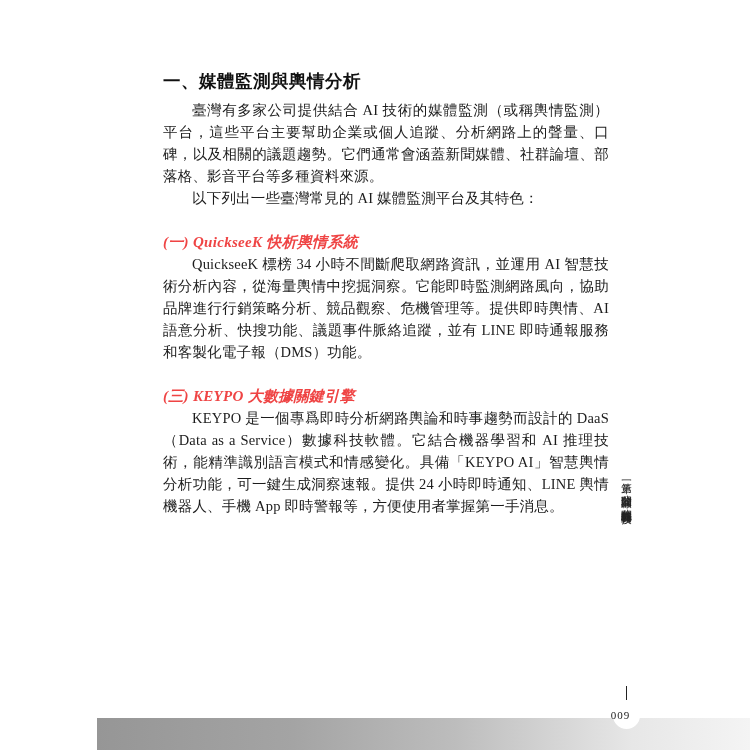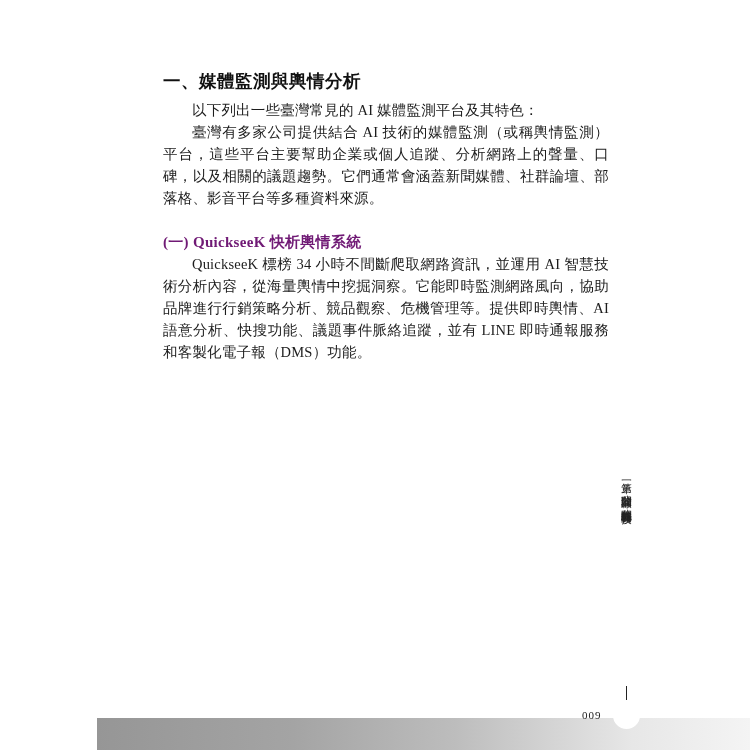--- a/index.html
+++ b/index.html
@@ -35,24 +35,25 @@
     line-height: 22px;
     text-indent: 2em;
     text-align: justify;
     text-align-last: left;
     letter-spacing: 0.2px;
   }
   .section { margin-top: 22px; }
   .section-heading {
     font-size: 15px;
     font-weight: bold;
-    color: #701a75;
+    color: #ef4444;
     margin: 0;
     line-height: 22px;
     letter-spacing: 0.3px;
+    font-style: italic;
   }
   .sidebar-vertical {
     position: absolute;
     left: 615px; top: 474px;
     height: 230px;
     writing-mode: vertical-rl;
     text-orientation: mixed;
     font-size: 10.5px;
     letter-spacing: 0.5px;
     color: #222222;
@@ -75,23 +76,23 @@
   .page-number-circle {
     position: absolute;
     left: 613px; top: 702px;
     width: 27px; height: 27px;
     border-radius: 50%;
     background: #ffffff;
     z-index: 2;
   }
   .page-number {
     position: absolute;
-    left: 582px; top: 709px;
+    left: 605px; top: 709px;
     width: 31px;
-    text-align: left;
+    text-align: center;
     font-size: 11px;
     letter-spacing: 1px;
     color: #222222;
     z-index: 3;
   }
   .bottom-bar {
     position: absolute;
     left: 97px; top: 718px;
     width: 653px; height: 32px;
     background: linear-gradient(to right, #969696 0%, #a4a4a4 30%, #bdbdbd 55%, #e7e7e7 82%, #f4f4f4 100%);
@@ -99,30 +100,34 @@
   }
 </style>
 </head>
 <body>
 
 <div class="page">
 
   <div class="content">
     <h1 class="main-heading">一、媒體監測與輿情分析</h1>
 
+    <p class="body-par">臺灣有多家公司提供結合 AI 技術的媒體監測（或稱輿情監測）平台，這些平台主要幫助企業或個人追蹤、分析網路上的聲量、口碑，以及相關的議題趨勢。它們通常會涵蓋新聞媒體、社群論壇、部落格、影音平台等多種資料來源。</p>
+
     <p class="body-par">以下列出一些臺灣常見的 AI 媒體監測平台及其特色：</p>
-
-    <p class="body-par">臺灣有多家公司提供結合 AI 技術的媒體監測（或稱輿情監測）平台，這些平台主要幫助企業或個人追蹤、分析網路上的聲量、口碑，以及相關的議題趨勢。它們通常會涵蓋新聞媒體、社群論壇、部落格、影音平台等多種資料來源。</p>
 
     <div class="section">
       <h2 class="section-heading">(一) QuickseeK 快析輿情系統</h2>
       <p class="body-par">QuickseeK 標榜 34 小時不間斷爬取網路資訊，並運用 AI 智慧技術分析內容，從海量輿情中挖掘洞察。它能即時監測網路風向，協助品牌進行行銷策略分析、競品觀察、危機管理等。提供即時輿情、AI 語意分析、快搜功能、議題事件脈絡追蹤，並有 LINE 即時通報服務和客製化電子報（DMS）功能。</p>
     </div>
 
 
+    <div class="section">
+      <h2 class="section-heading">(三) KEYPO 大數據關鍵引擎</h2>
+      <p class="body-par">KEYPO 是一個專爲即時分析網路輿論和時事趨勢而設計的 DaaS（Data as a Service）數據科技軟體。它結合機器學習和 AI 推理技術，能精準識別語言模式和情感變化。具備「KEYPO AI」智慧輿情分析功能，可一鍵生成洞察速報。提供 24 小時即時通知、LINE 輿情機器人、手機 App 即時警報等，方便使用者掌握第一手消息。</p>
+    </div>
   </div>
 
   <div class="sidebar-vertical">
     <span>第一章</span><span class="chapter-title-v">公關理論回顧、公關先驅與公關科技</span>
   </div>
 
   <div class="sidebar-rule"></div>
   <div class="separator-dot"></div>
 
   <div class="page-number-circle"></div>

